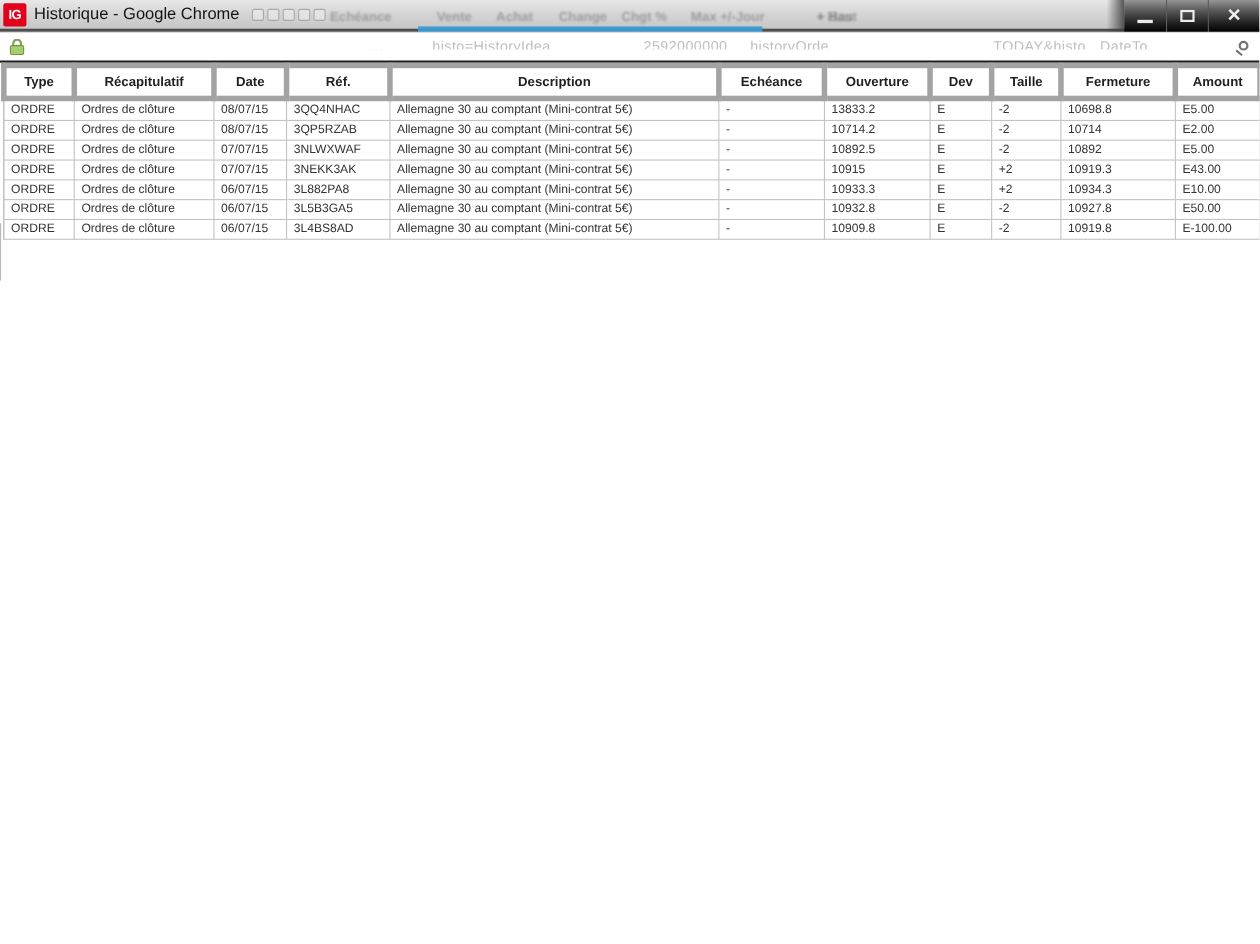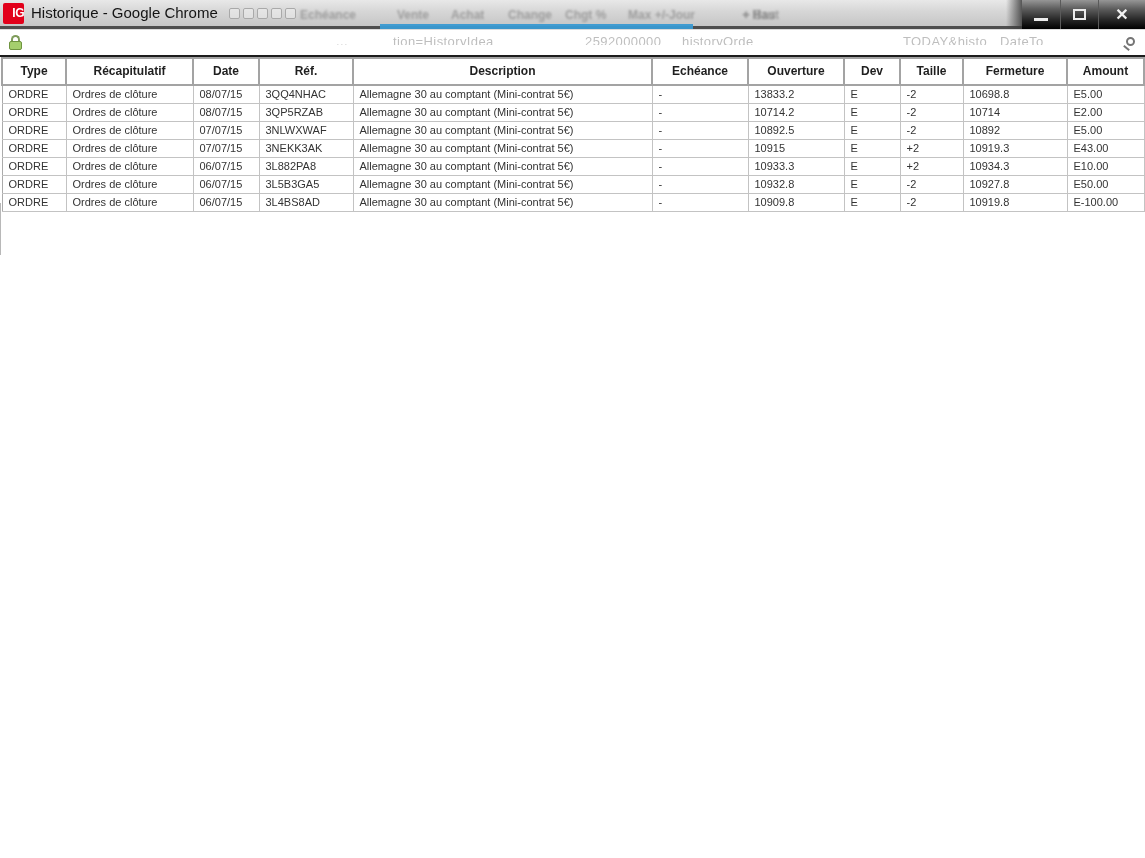--- a/index.html
+++ b/index.html
@@ -4,21 +4,21 @@
 <style>
   * { margin:0; padding:0; box-sizing:border-box; }
   html,body { width:1145px; height:858px; background:#fff; font-family:"Liberation Sans", sans-serif; overflow:hidden; }
   .window { position:relative; width:1145px; height:858px; background:#fff; }
 
   
   .titlebar { position:absolute; top:0; left:0; width:1145px; height:26px;
     background:linear-gradient(180deg,#e8e8e8 0%,#d6d6d6 45%,#c6c6c6 100%); }
   .titlebar-band { position:absolute; top:26px; left:0; width:1145px; height:3px; background:#4e4e4e; }
   .favicon { position:absolute; top:3px; left:3px; width:21px; height:21px; background:#e2001a;
-    color:#fff; font-weight:bold; font-size:12px; line-height:21px; text-align:right;
+    color:#fff; font-weight:bold; font-size:12px; line-height:21px; text-align:center;
     border-radius:2px; letter-spacing:-0.5px; }
   .win-title { position:absolute; top:4px; left:31px; font-size:15px; color:#141414; white-space:nowrap; }
 
   
   .ghost-btn { position:absolute; top:8px; width:11px; height:11px; border:1px solid #a9a9a9;
     background:rgba(255,255,255,.35); border-radius:2px; filter:blur(.6px); }
   .gb0{left:229px}.gb1{left:243px}.gb2{left:257px}.gb3{left:271px}.gb4{left:285px}
   .ghost-label { position:absolute; top:8px; font-size:12px; font-weight:bold; color:#7d7d7d;
     opacity:.62; filter:blur(.8px); white-space:nowrap; }
   .g0{left:300px}.g1{left:397px}.g2{left:451px}.g3{left:508px}.g4{left:565px}
@@ -60,21 +60,21 @@
   .mag::after { content:''; position:absolute; left:-5px; top:8px; width:7px; height:2px;
     background:#757575; transform:rotate(40deg); }
 
   
   .table-wrap { position:absolute; top:57px; left:0; width:1145px; }
   table { border-collapse:collapse; table-layout:fixed; width:1144px; margin-left:1px;
     border:1px solid #8a8a8a; }
   col.c0{width:64px}  col.c1{width:127px} col.c2{width:66px}  col.c3{width:94px}
   col.c4{width:299px} col.c5{width:96px}  col.c6{width:96px}  col.c7{width:56px}
   col.c8{width:63px}  col.c9{width:104px} col.c10{width:77px}
-  th { border:2px solid #a3a3a3; font-size:12px; font-weight:bold; color:#1f1f1f;
+  th { border:5px solid #a3a3a3; font-size:12px; font-weight:bold; color:#1f1f1f;
     text-align:center; padding:5px 2px 6px 2px; background:#fff; white-space:nowrap; overflow:hidden; }
   td { border:1px solid #c3c3c3; border-left:1px solid #ababab; font-size:11px; color:#333;
     padding:2px 4px 3px 6px; height:11px; white-space:nowrap; overflow:hidden; background:#fff; }
   tbody tr { cursor:default; }
 
   .left-edge { position:absolute; left:0; top:203px; width:1px; height:52px; background:#b8b8b8; }
 </style>
 </head>
 <body>
 
@@ -113,21 +113,21 @@
         <span class="glyph-close">✕</span>
       </div>
   </div>
 
   <div class="urlbar"></div>
   <div class="lock">
     <div class="lock-shackle"></div>
     <div class="lock-body"></div>
   </div>
   <span class="url-ghost u0">...</span>
-  <span class="url-ghost u1">tion=HistoryIdea</span>
+  <span class="url-ghost u1">histo=HistoryIdea</span>
   <span class="url-ghost u2">2592000000</span>
   <span class="url-ghost u3">historyOrde</span>
   <span class="url-ghost u4">TODAY&amp;histo</span>
   <span class="url-ghost u5">DateTo</span>
   <div class="mag"></div>
   <div class="urlbar-bottom"></div>
 
   <div class="table-wrap">
     <table>
       <colgroup>

